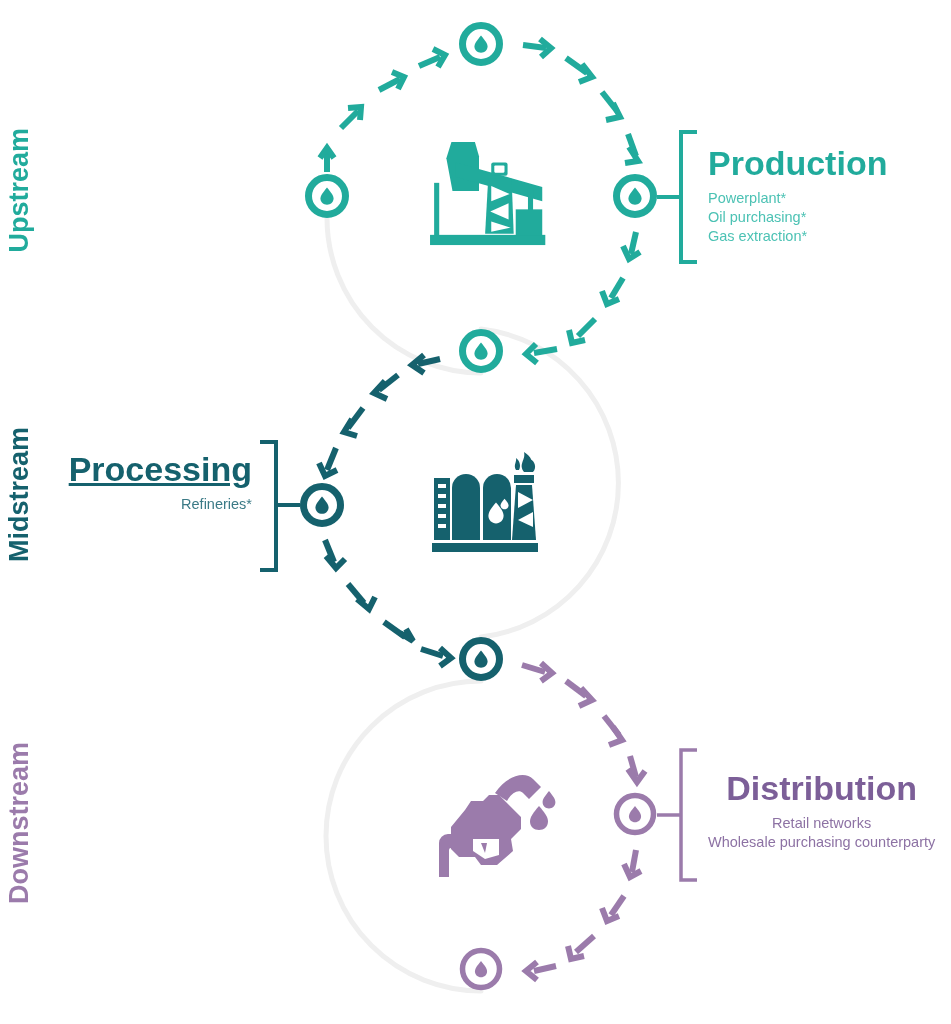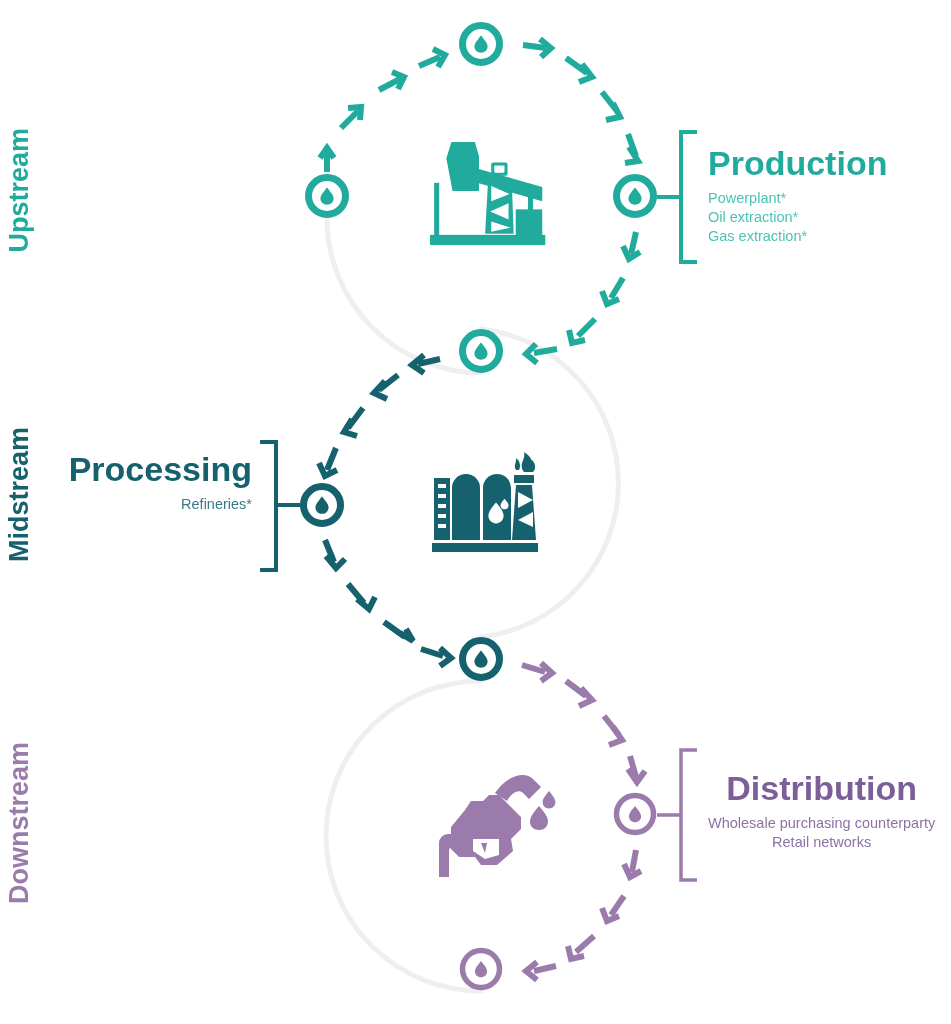--- a/index.html
+++ b/index.html
@@ -40,21 +40,21 @@
     line-height:1.33;
     white-space:nowrap;
   }
   .card-list div{white-space:nowrap;}
 
   #card-production{left:708px;top:146px;text-align:left;}
   #card-production .card-title{color:#21ab9c;}
   #card-production .card-list{color:#4cc2b4;}
 
   #card-processing{left:0px;top:452px;width:252px;text-align:right;}
-  #card-processing .card-title{color:#15616d;}
+  #card-processing .card-title{color:#15616d;text-decoration:underline;}
   #card-processing .card-list{color:#3b7a86;margin-left:44px;}
 
   #card-distribution{left:708px;top:771px;text-align:center;}
   #card-distribution .card-title{color:#7c5f98;}
   #card-distribution .card-list{color:#8d72a4;}
 </style>
 </head>
 <body>
 
 <div id="stage">
@@ -346,33 +346,33 @@
   </svg>
 
   <div class="stage-label" id="label-upstream">Upstream</div>
   <div class="stage-label" id="label-midstream">Midstream</div>
   <div class="stage-label" id="label-downstream">Downstream</div>
 
   <div class="card" id="card-production">
     <div class="card-title">Production</div>
     <div class="card-list">
       <div>Powerplant*</div>
-      <div>Oil extraction*</div>
+      <div>Oil purchasing*</div>
       <div>Gas extraction*</div>
     </div>
   </div>
 
   <div class="card" id="card-processing">
     <div class="card-title">Processing</div>
     <div class="card-list">
       <div>Refineries*</div>
     </div>
   </div>
 
   <div class="card" id="card-distribution">
     <div class="card-title">Distribution</div>
     <div class="card-list">
+      <div>Retail networks</div>
       <div>Wholesale purchasing counterparty</div>
-      <div>Retail networks</div>
     </div>
   </div>
 
 </div>
 
 </body></html>

